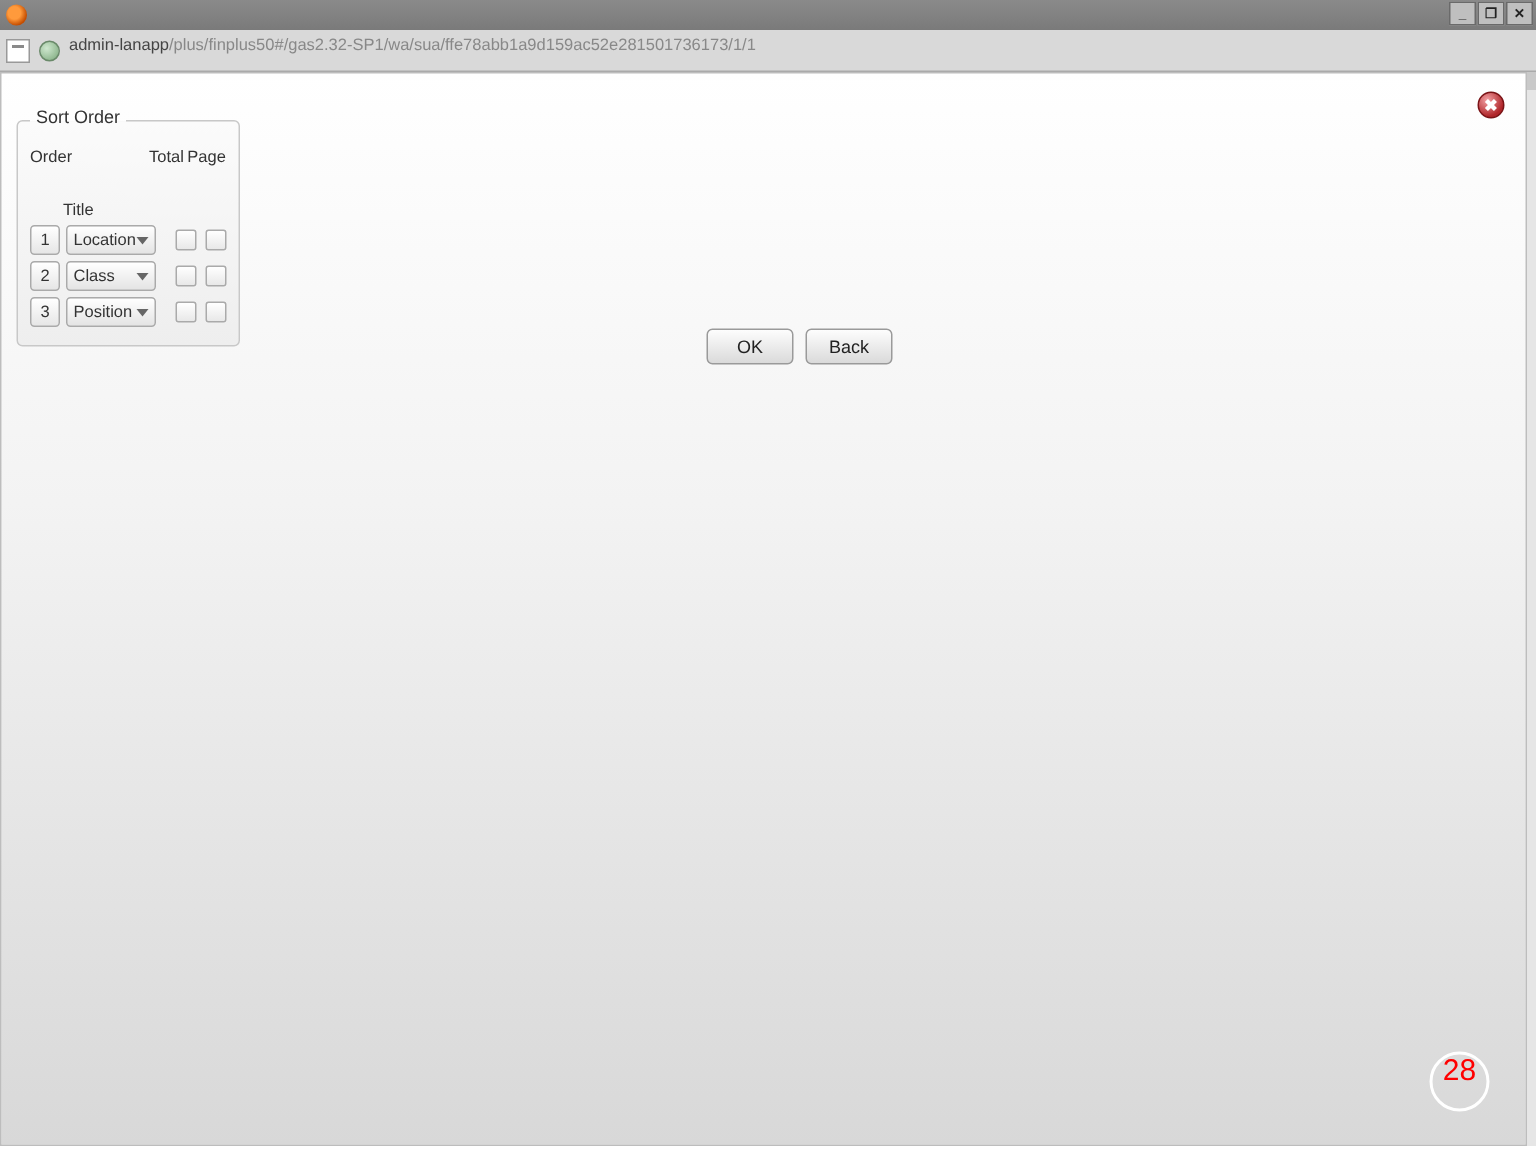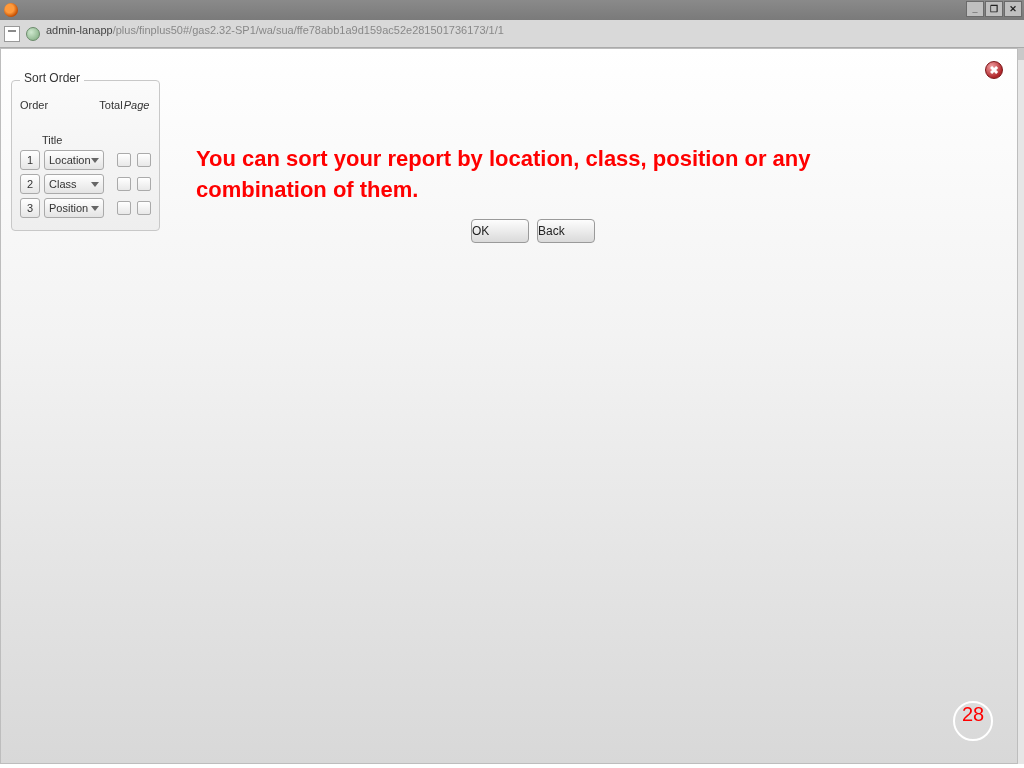--- a/index.html
+++ b/index.html
@@ -78,21 +78,21 @@
   }
   .sort-panel legend {
     font-size: 12px; color: #333; padding: 0 4px;
     background: transparent;
     position: relative; top: -2px;
   }
   .col-headers { display: flex; font-size: 11px; color: #333; margin: 2px 0 4px 0; }
   .col-headers .h-order { width: 22px; }
   .col-headers .h-title { flex: 1; margin-top: 35px; }
   .col-headers .h-total { width: 30px; text-align: right; }
-  .col-headers .h-page  { width: 28px; text-align: center; font-style: italic; }
+  .col-headers .h-page  { width: 28px; text-align: right; }
 
   .sort-row { display: flex; align-items: center; margin-bottom: 4px; }
   .order-box {
     width: 20px; height: 20px; border: 1px solid #aaa; border-radius: 3px;
     background: linear-gradient(#fff,#e6e6e6);
     font-size: 11px; color: #333; text-align: center; line-height: 18px;
     margin-right: 4px;
   }
   .title-select {
     flex: 1; height: 20px; border: 1px solid #aaa; border-radius: 3px;
@@ -117,21 +117,21 @@
     font-family: Arial, sans-serif; font-size: 22px; font-weight: bold;
     color: #ff0000; line-height: 1.4;
   }
 
   
   .btn-row { position: absolute; left: 470px; top: 170px; display: flex; gap: 8px; }
   .app-btn {
     width: 58px; height: 24px;
     border: 1px solid #9a9a9a; border-radius: 4px;
     background: linear-gradient(#fdfdfd,#dadada);
-    font-size: 12px; color: #222; text-align: left; line-height: 22px;
+    font-size: 12px; color: #222; text-align: center; line-height: 22px;
     cursor: pointer;
   }
 
   
   .pagenum {
     position: absolute; right: 24px; bottom: 22px;
     width: 40px; height: 40px; border: 2px solid #fff; border-radius: 50%;
     display: flex; align-items: flex-start; justify-content: center;
     font-family: Arial, sans-serif; font-size: 20px; color: #ff0000;
   }
@@ -205,21 +205,20 @@
       <div class="order-box">3</div>
       <div class="title-select">
         <span>Position</span>
         <span class="chev"></span>
       </div>
       <div class="chk"></div>
       <div class="chk"></div>
     </div>
   </fieldset>
 
-  <div class="annotation">You can sort your report by location, class, position or any combination of them.</div>
 
   <div class="btn-row">
     <div class="app-btn">OK</div>
     <div class="app-btn">Back</div>
   </div>
 
   <div class="pagenum">
     <span>28</span>
   </div>
 </div>

